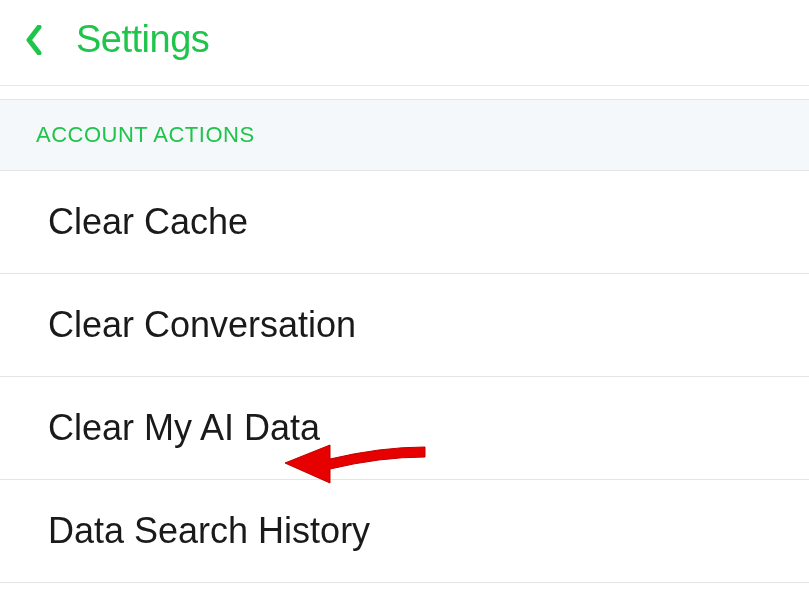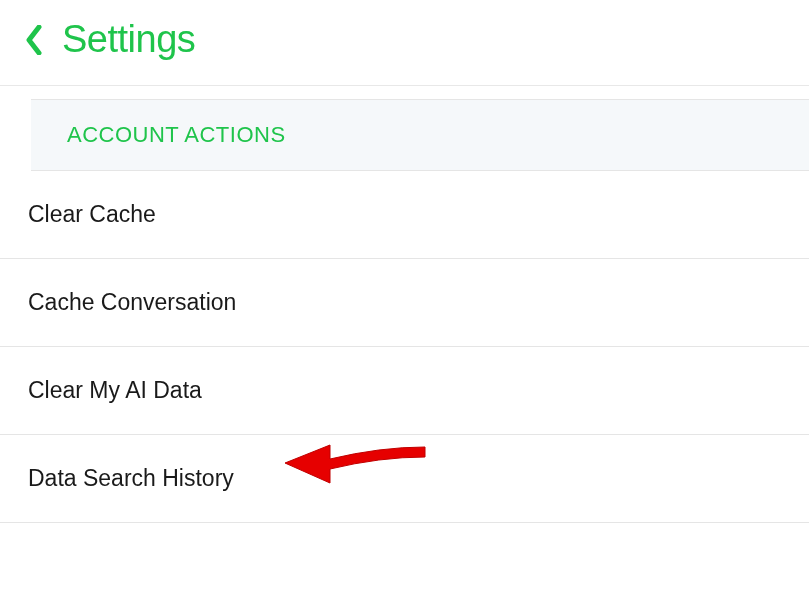--- a/index.html
+++ b/index.html
@@ -11,21 +11,21 @@
       font-family: -apple-system, BlinkMacSystemFont, "Segoe UI", Helvetica, Arial, sans-serif;
       background: #ffffff;
       width: 809px;
       height: 600px;
       overflow: hidden;
     }
     .header {
       display: flex;
       align-items: center;
       padding: 18px 24px 24px 24px;
-      gap: 18px;
+      gap: 32px;
     }
     .back-chevron {
       width: 20px;
       height: 32px;
       display: flex;
       align-items: center;
       justify-content: center;
       cursor: pointer;
     }
     .back-chevron svg {
@@ -45,25 +45,24 @@
     }
     .section-header {
       background: #f5f8fa;
       padding: 22px 36px;
       color: #1fc44b;
       font-size: 22px;
       font-weight: 400;
       letter-spacing: 0.5px;
       border-top: 1px solid #e5e5e5;
       border-bottom: 1px solid #e5e5e5;
-      margin-left: 31px;
     }
     .list-item {
-      padding: 30px 28px;
-      font-size: 23px;
+      padding: 30px 48px;
+      font-size: 36px;
       color: #1a1a1a;
       border-bottom: 1px solid #e5e5e5;
       cursor: pointer;
       position: relative;
     }
     .list-item:first-of-type {
       border-top: none;
     }
     .arrow-annotation {
       position: absolute;
@@ -90,21 +89,21 @@
 
 <div class="gap-bar"></div>
 
 <div class="section-header">ACCOUNT ACTIONS</div>
 
 <div class="list-item">
   <span>Clear Cache</span>
 </div>
 
 <div class="list-item">
-  <span>Cache Conversation</span>
+  <span>Clear Conversation</span>
 </div>
 
 <div class="list-item">
   <span>Clear My AI Data</span>
 </div>
 
 <div class="list-item">
   <span>Data Search History</span>
 </div>
 

